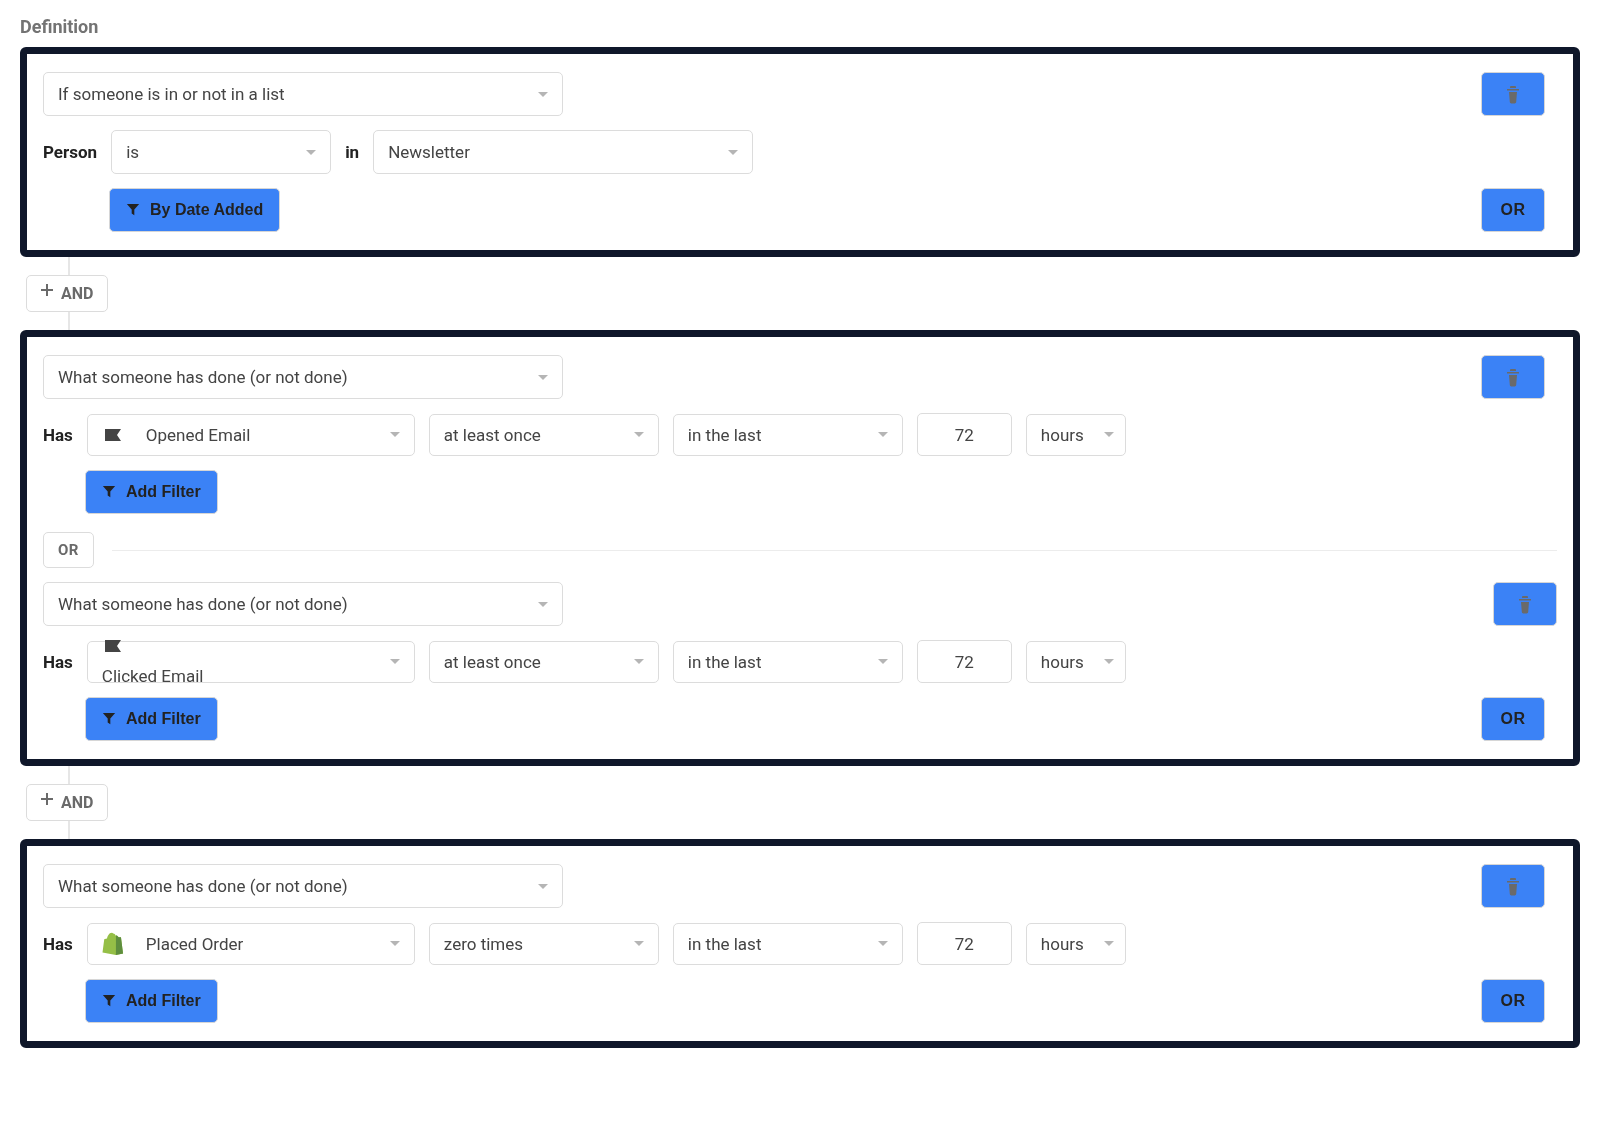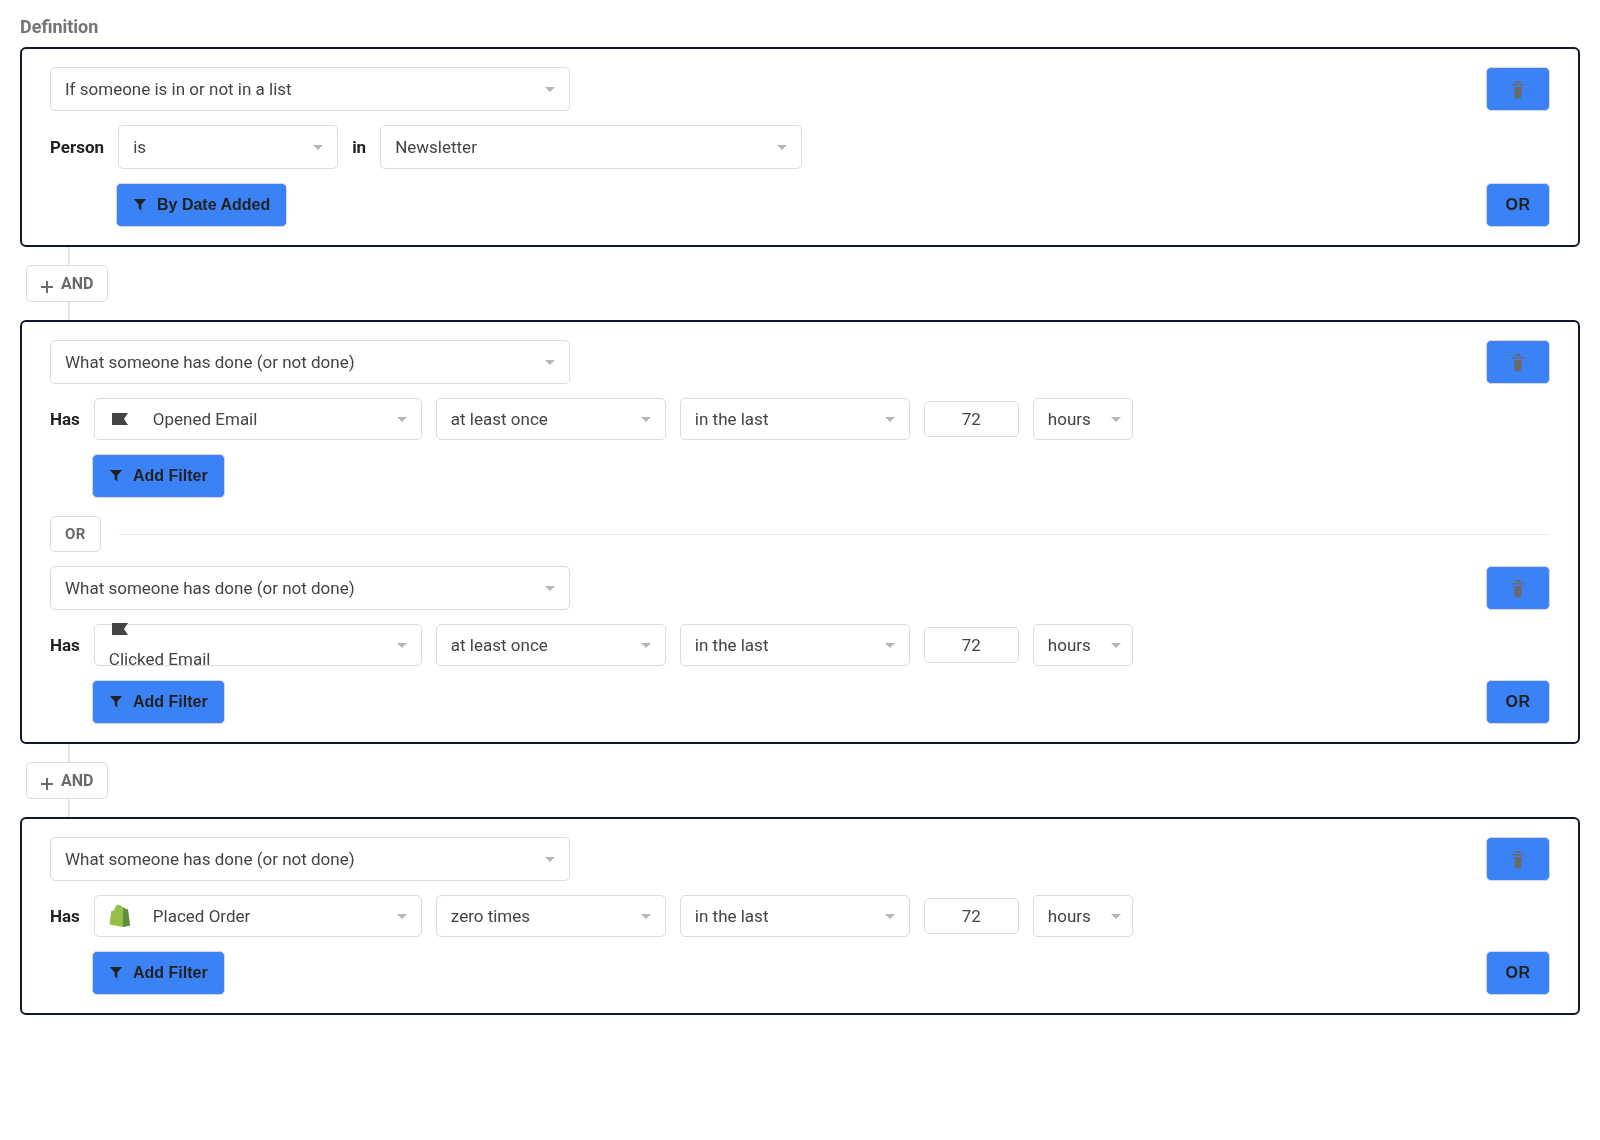--- a/index.html
+++ b/index.html
@@ -11,23 +11,23 @@
     font-size: 16px;
     padding: 16px 20px;
   }
   .heading {
     font-size: 18px;
     color: #737373;
     margin-bottom: 10px;
     font-weight: 700;
   }
   .group {
-    border: 2px solid #0f172a;
+    border: 7px solid #0f172a;
     border-radius: 6px;
-    padding: 18px 28px;
+    padding: 18px 16px;
     background: #fff;
     position: relative;
   }
   .row {
     display: flex;
     align-items: center;
     gap: 14px;
     flex-wrap: wrap;
   }
   .label {
@@ -54,21 +54,21 @@
     width: 0; height: 0;
     border-left: 5px solid transparent;
     border-right: 5px solid transparent;
     border-top: 5px solid #b5b5b5;
     margin-left: 10px;
     flex-shrink: 0;
   }
   .select .lead-icon { display: inline-flex; align-items: center; margin-right: 10px; }
   .numinput {
     display: inline-flex; align-items: center; justify-content: center;
-    border: 1px solid #dcdcdc; border-radius: 5px; height: 36px;
+    border: 1px solid #dcdcdc; border-radius: 5px; height: 43px;
     width: 95px; background: #fff; color: #444; font-size: 17px;
   }
   .btn {
     display: inline-flex; align-items: center; gap: 10px;
     border: 1px solid #d6d6d6; border-radius: 5px; padding: 0 16px;
     height: 44px; background: #3b82f6; font-weight: 700; font-size: 16px;
     color: #222; cursor: pointer;
   }
   .btn.square { width: 64px; justify-content: center; padding: 0; }
   .btn.upper { letter-spacing: .5px; }
@@ -76,21 +76,21 @@
   .trash-svg { width: 18px; height: 20px; display: block; }
   .plus-svg { width: 12px; height: 12px; display: block; }
   .flag-svg { width: 22px; height: 16px; display: block; }
   .shop-svg { width: 22px; height: 24px; display: block; }
   .top-right { position: absolute; top: 18px; right: 28px; }
   .bot-right { position: absolute; bottom: 18px; right: 28px; }
   .connector {
     width: 2px; height: 18px; background: #e6e6e6; margin-left: 48px;
   }
   .and-pill {
-    display: inline-flex; align-items: flex-end; gap: 8px;
+    display: inline-flex; align-items: flex-start; gap: 8px;
     border: 1px solid #dcdcdc; border-radius: 5px;
     padding: 8px 14px; font-weight: 700; color: #6a6a6a;
     font-size: 16px; cursor: pointer; margin-left: 6px;
   }
   .divider-row {
     display: flex; align-items: center; gap: 18px;
     margin: 18px 0 14px 0;
   }
   .or-box {
     display: inline-flex; align-items: center; justify-content: center;
@@ -98,21 +98,21 @@
     padding: 8px 14px; font-weight: 700; color: #6a6a6a; font-size: 15px;
     letter-spacing: .4px;
   }
   .hline { flex: 1; height: 1px; background: #ececec; }
   .mt-14 { margin-top: 14px; }
   .indent { margin-left: 66px; }
   .indent-sm { margin-left: 42px; }
   .w-520 { width: 520px; }
   .w-300 { width: 328px; }
   .w-230 { width: 230px; }
-  .w-395 { width: 422px; }
+  .w-395 { width: 380px; }
   .w-220 { width: 220px; }
   .w-100 { width: 100px; }
   svg { fill: currentColor; }
   .muted { color: #6a6a6a; }
 </style>
 </head>
 <body>
 
 
 

